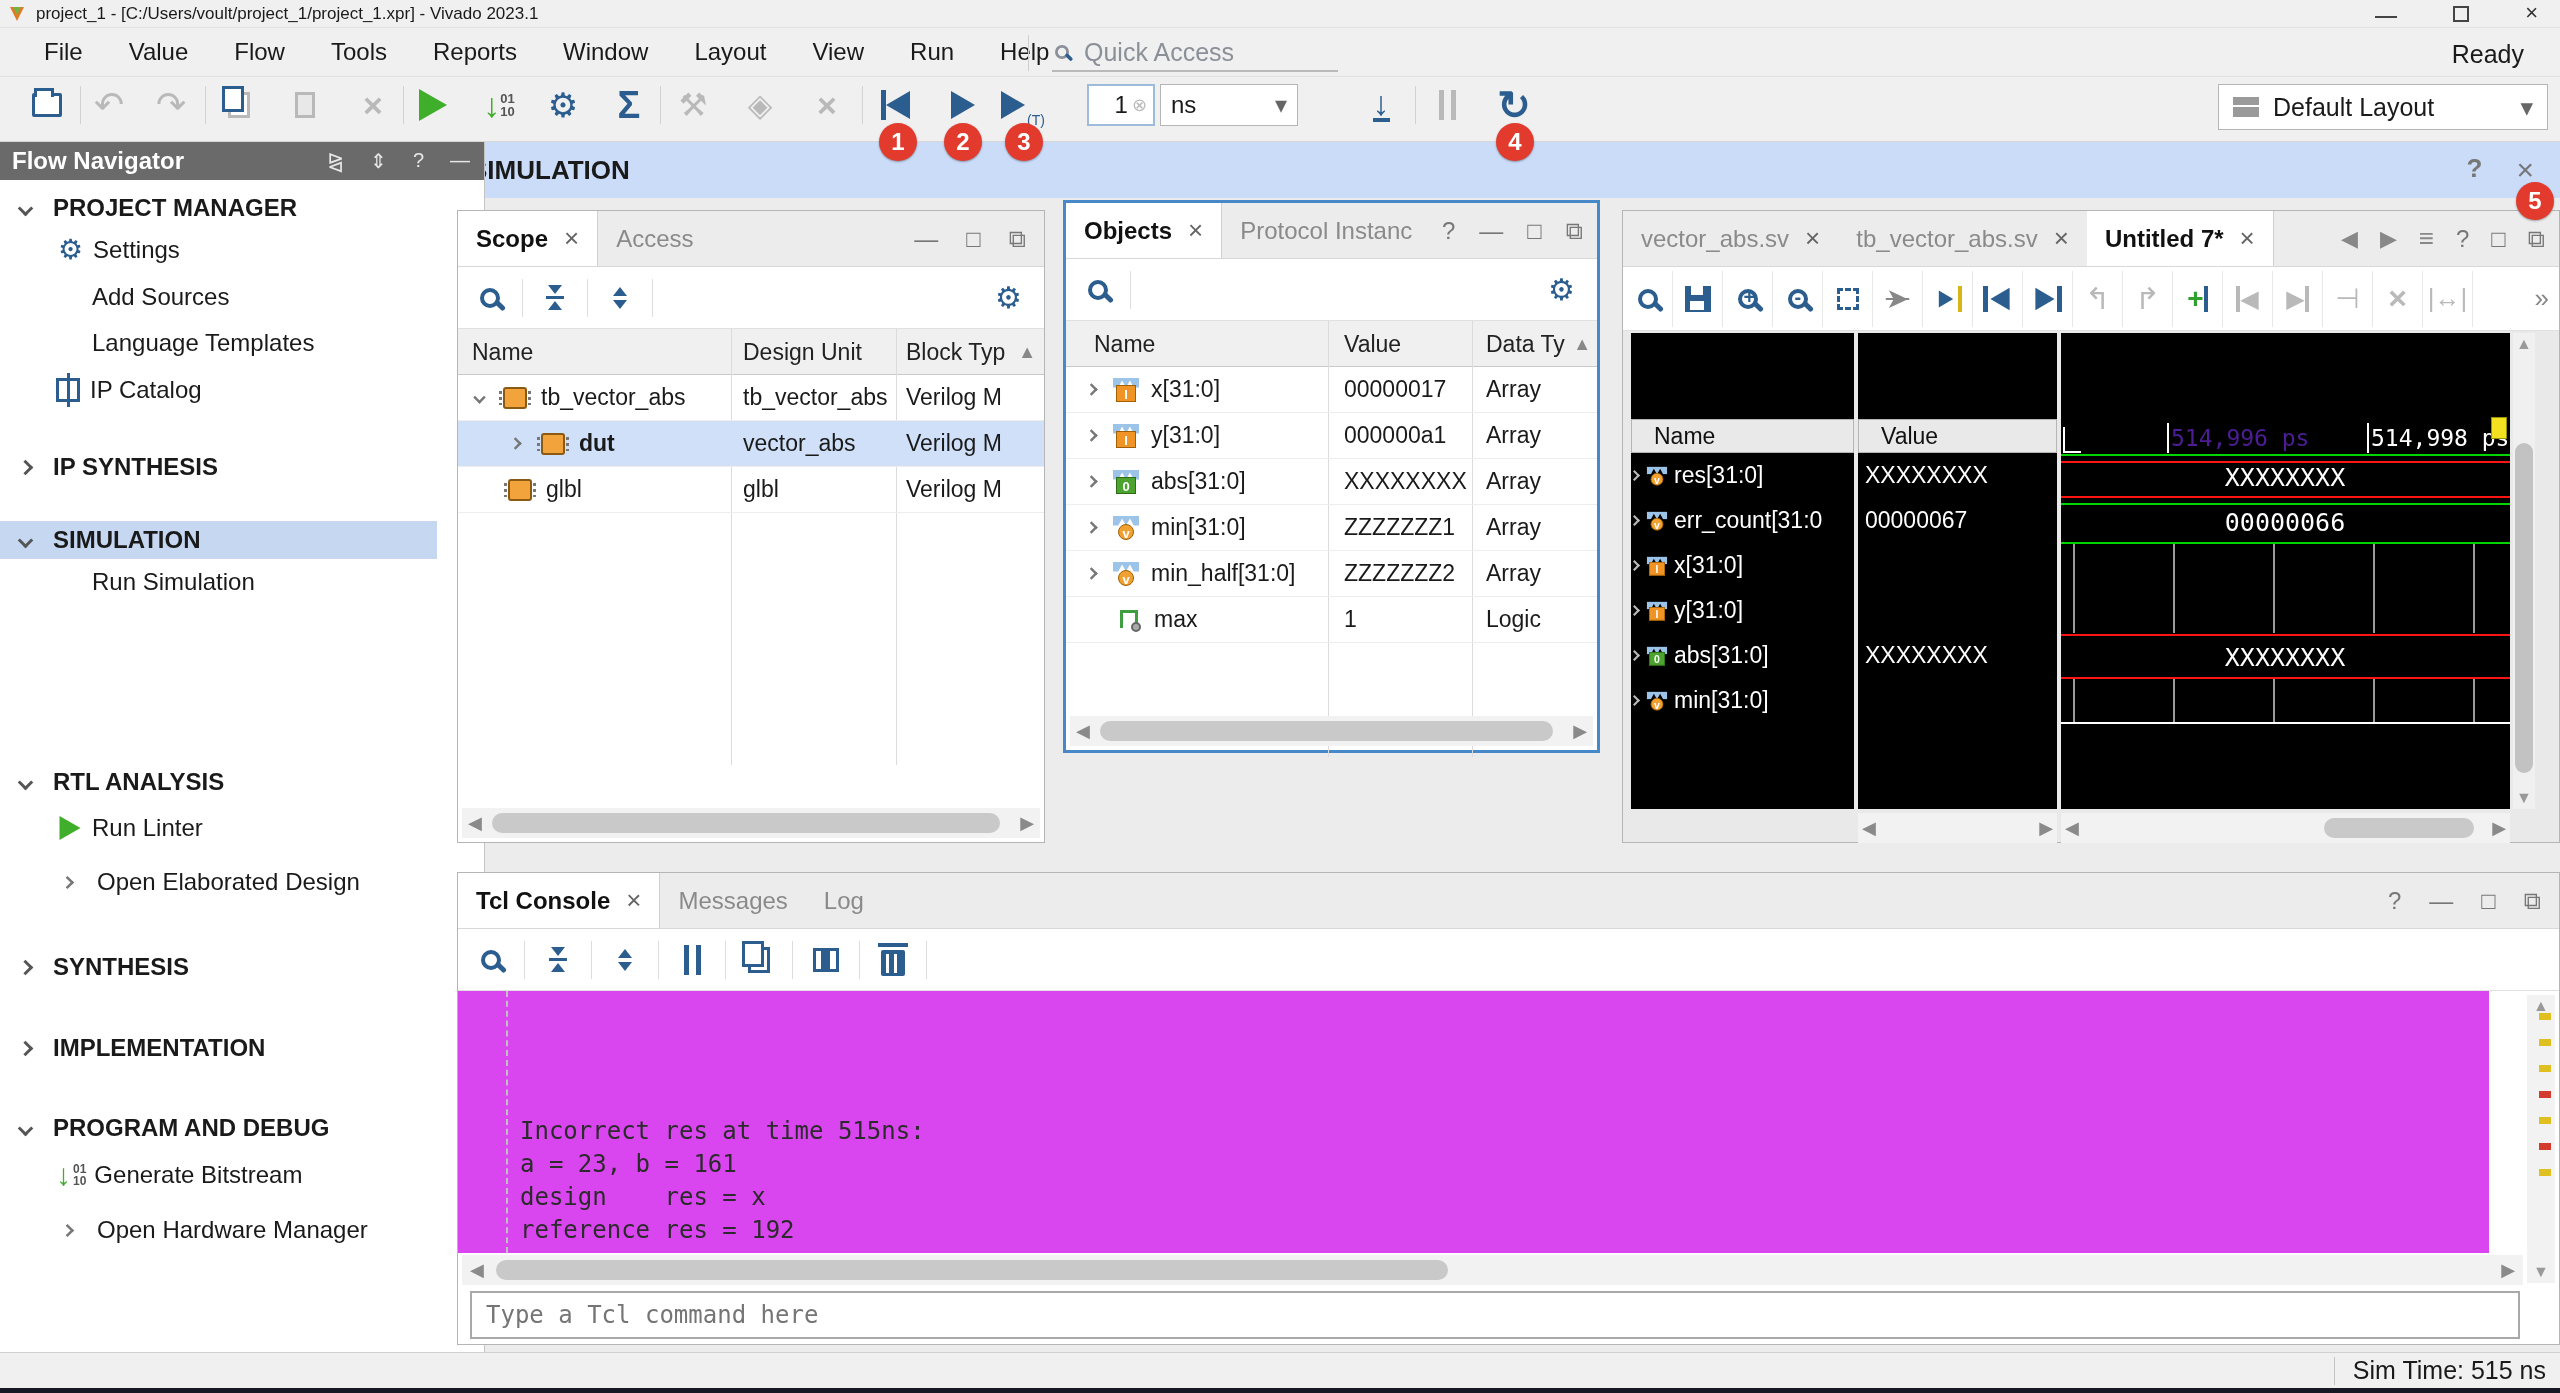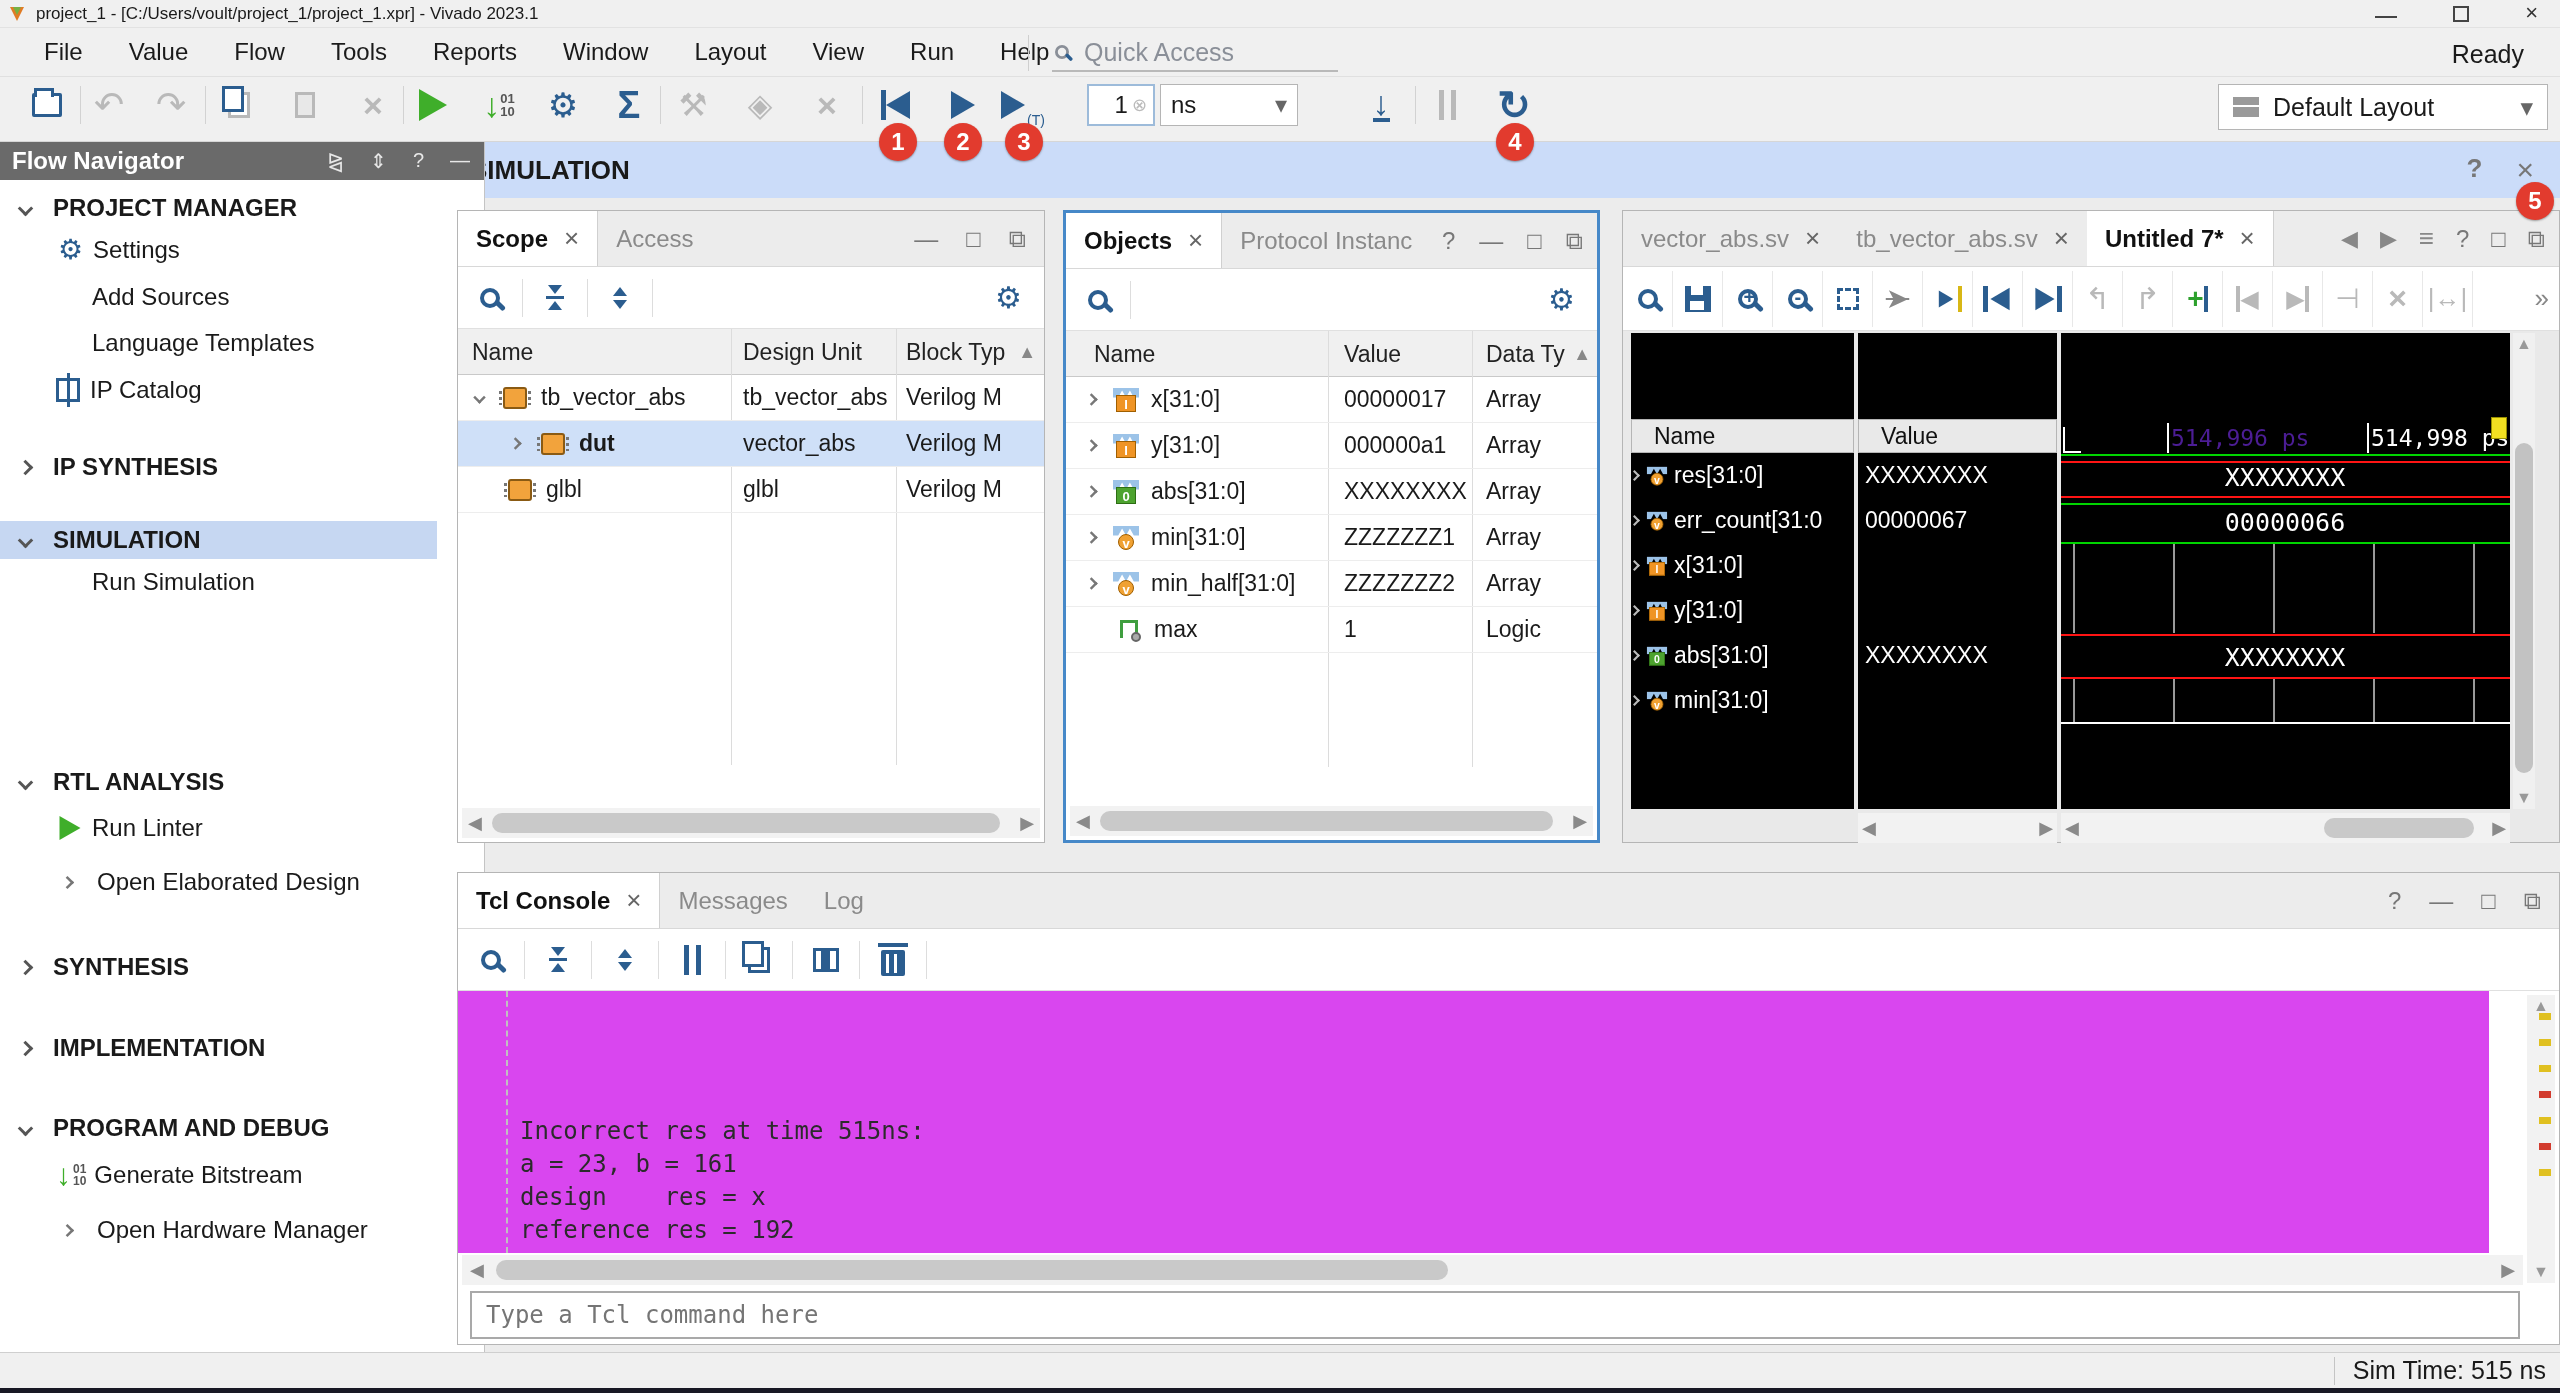--- a/index.html
+++ b/index.html
@@ -354,21 +354,21 @@
     <span class="abs" style="left:285px">glbl</span>
     <span class="abs" style="left:448px">Verilog M</span>
   </div>
   <div class="hscroll" style="left:4px;right:4px;bottom:4px">
     <span style="margin-left:6px">◀</span>
     <span class="thumb" style="left:30px;right:40px"></span>
     <span style="margin-left:auto;margin-right:6px">▶</span>
   </div>
 </div>
 
-<div class="panel" style="left:1063px;top:210px;width:537px;height:633px;border:3px solid #4688c8">
+<div class="panel" style="left:1063px;top:200px;width:537px;height:553px;border:3px solid #4688c8">
   <div class="ptabs">
     <div class="ptab active">
         <span>Objects</span>
         <span class="x">×</span>
       </div>
     <div class="ptab" style="max-width:218px;overflow:hidden;white-space:nowrap">
         <span>Protocol Instanc</span>
       </div>
     <div style="margin-left:auto;display:flex;align-items:center;gap:24px;padding-right:14px">
       <span class="winbtn">?</span>

